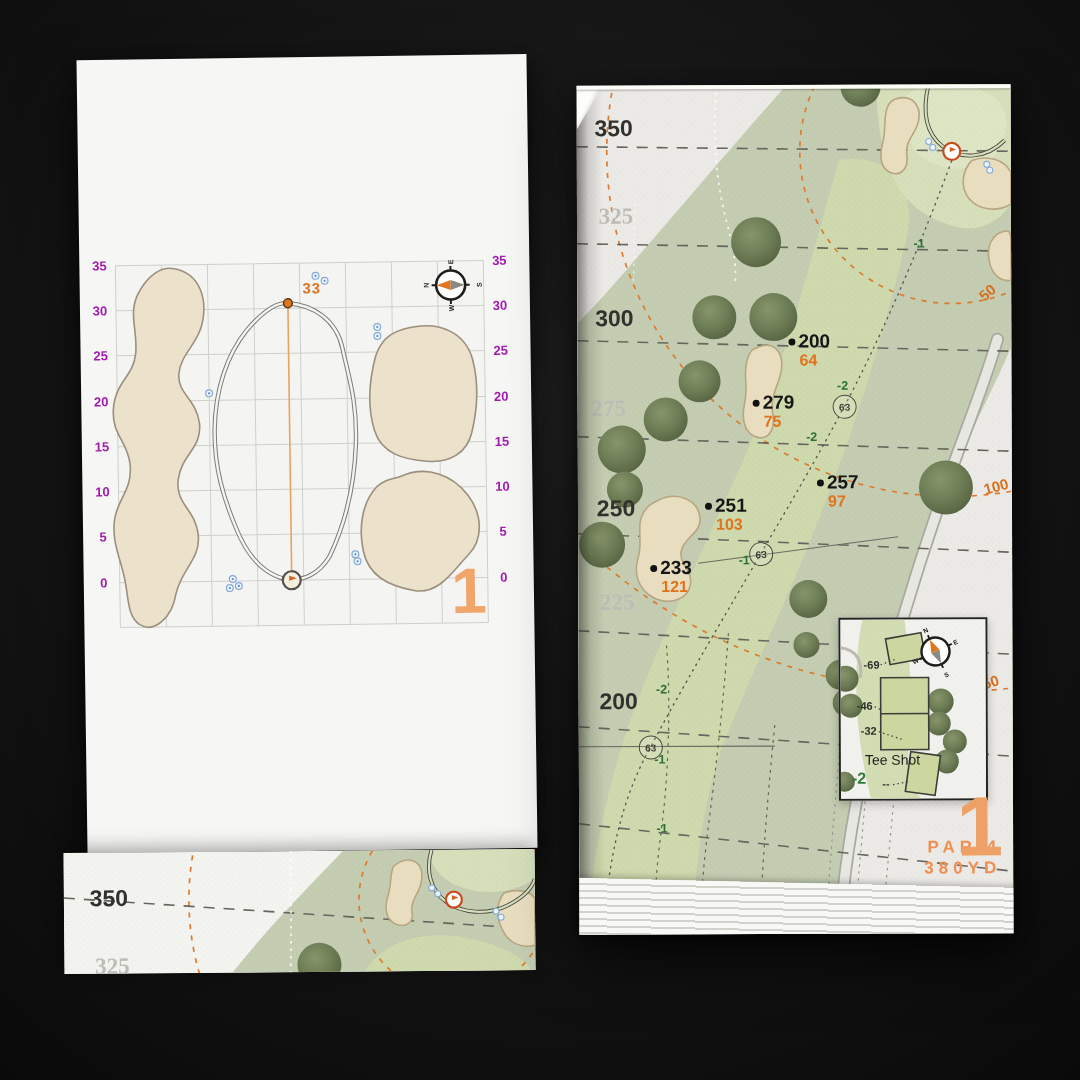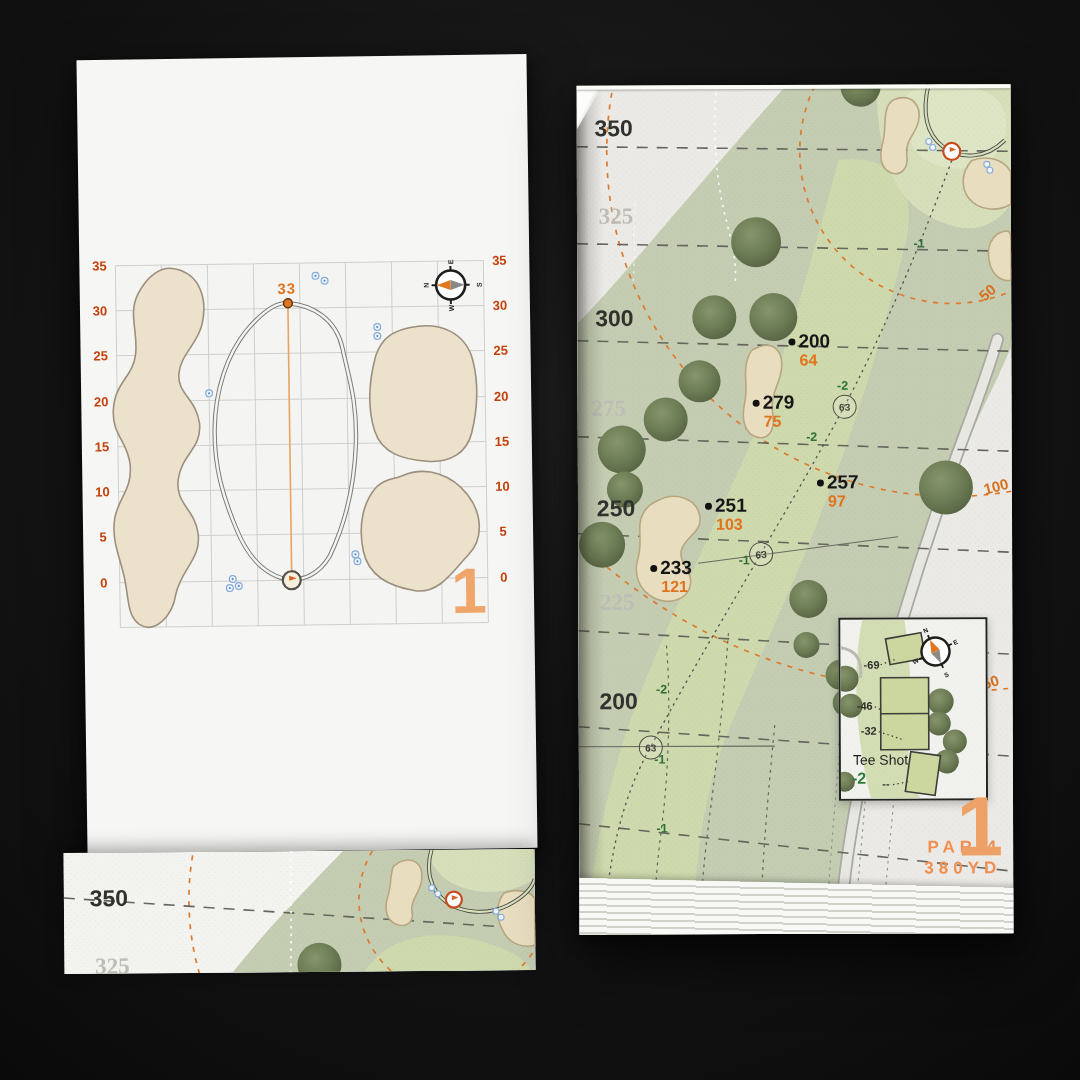--- a/index.html
+++ b/index.html
@@ -4,22 +4,22 @@
 <style>
   html,body{margin:0;padding:0;background:#000;}
   .canvas{position:relative;width:1080px;height:1080px;overflow:hidden;
     background:radial-gradient(circle at 50% 38%, #232323 0%, #141414 55%, #0a0a0a 100%);
     font-family:"Liberation Sans", sans-serif;}
   .page{position:absolute;background:#f6f6f4;}
   
   .page-green{left:82px;top:57px;width:450px;height:794px;transform:rotate(-0.8deg);
     box-shadow:0 22px 55px rgba(0,0,0,.65), 0 4px 14px rgba(0,0,0,.5);}
   .page-green svg{position:absolute;left:0;top:0;}
-  .axis-label{position:absolute;transform:translate(-50%,-50%);font-weight:bold;font-size:13px;color:#c2410c;}
-  .depth-label{position:absolute;transform:translate(-50%,-50%);font-weight:bold;font-size:15px;letter-spacing:1px;color:#dd7322;}
+  .axis-label{position:absolute;transform:translate(-50%,-50%);font-weight:bold;font-size:13px;color:#a21caf;}
+  .depth-label{position:absolute;transform:translate(-50%,-50%);font-weight:bold;font-size:15px;letter-spacing:1px;color:#dd7322;margin-left:25px;}
   .hole-num-small{position:absolute;transform:translate(-50%,-50%);font-weight:bold;font-size:64px;color:#f0a56b;line-height:1;}
   
   .page-next{left:64px;top:851px;width:471px;height:121px;transform:rotate(-0.5deg);
     background:#f3f3f0;box-shadow:0 -4px 18px rgba(0,0,0,.35);}
   .page-next::before{content:"";position:absolute;left:0;top:0;right:0;height:14px;
     background:linear-gradient(180deg,rgba(0,0,0,.38),rgba(0,0,0,0));pointer-events:none;}
   .page-next svg{position:absolute;left:0;top:0;}
   .ladder-label{position:absolute;transform:translate(-50%,-50%);font-weight:bold;font-size:23px;color:#31312d;white-space:nowrap;}
   .ladder-dim{color:#bdbdb7;font-family:Liberation Serif, serif;}
   
@@ -408,21 +408,21 @@
           <text x="95" y="60" text-anchor="middle" font-size="6.5" font-weight="bold" fill="#1d1d1b">S</text>
           <text x="73" y="34.5" text-anchor="middle" font-size="6.5" font-weight="bold" fill="#1d1d1b">W</text>
         </g>
       </svg>
       <div id="tee-labels-layer">
           <div class="tee-label" style="left: 31px; top: 45px;">-69</div>
           <div class="tee-label" style="left: 24px; top: 86px;">-46</div>
           <div class="tee-label" style="left: 28px; top: 111px;">-32</div>
           <div class="tee-label" style="left: 45px; top: 164px;">--</div>
         </div>
-      <div class="tee-title" style="left:12px;top:132px;">Tee Shot</div>
+      <div class="tee-title" style="left:24px;top:132px;">Tee Shot</div>
       <div class="tee-value" style="left:11px;top:150px;">-2</div>
     </div>
 
     <div class="par-block">
       <div class="par-line">PAR 4</div>
       <div class="par-line">380YD</div>
       <div class="big-one">1</div>
     </div>
 
     <div class="binding-shade"></div>

